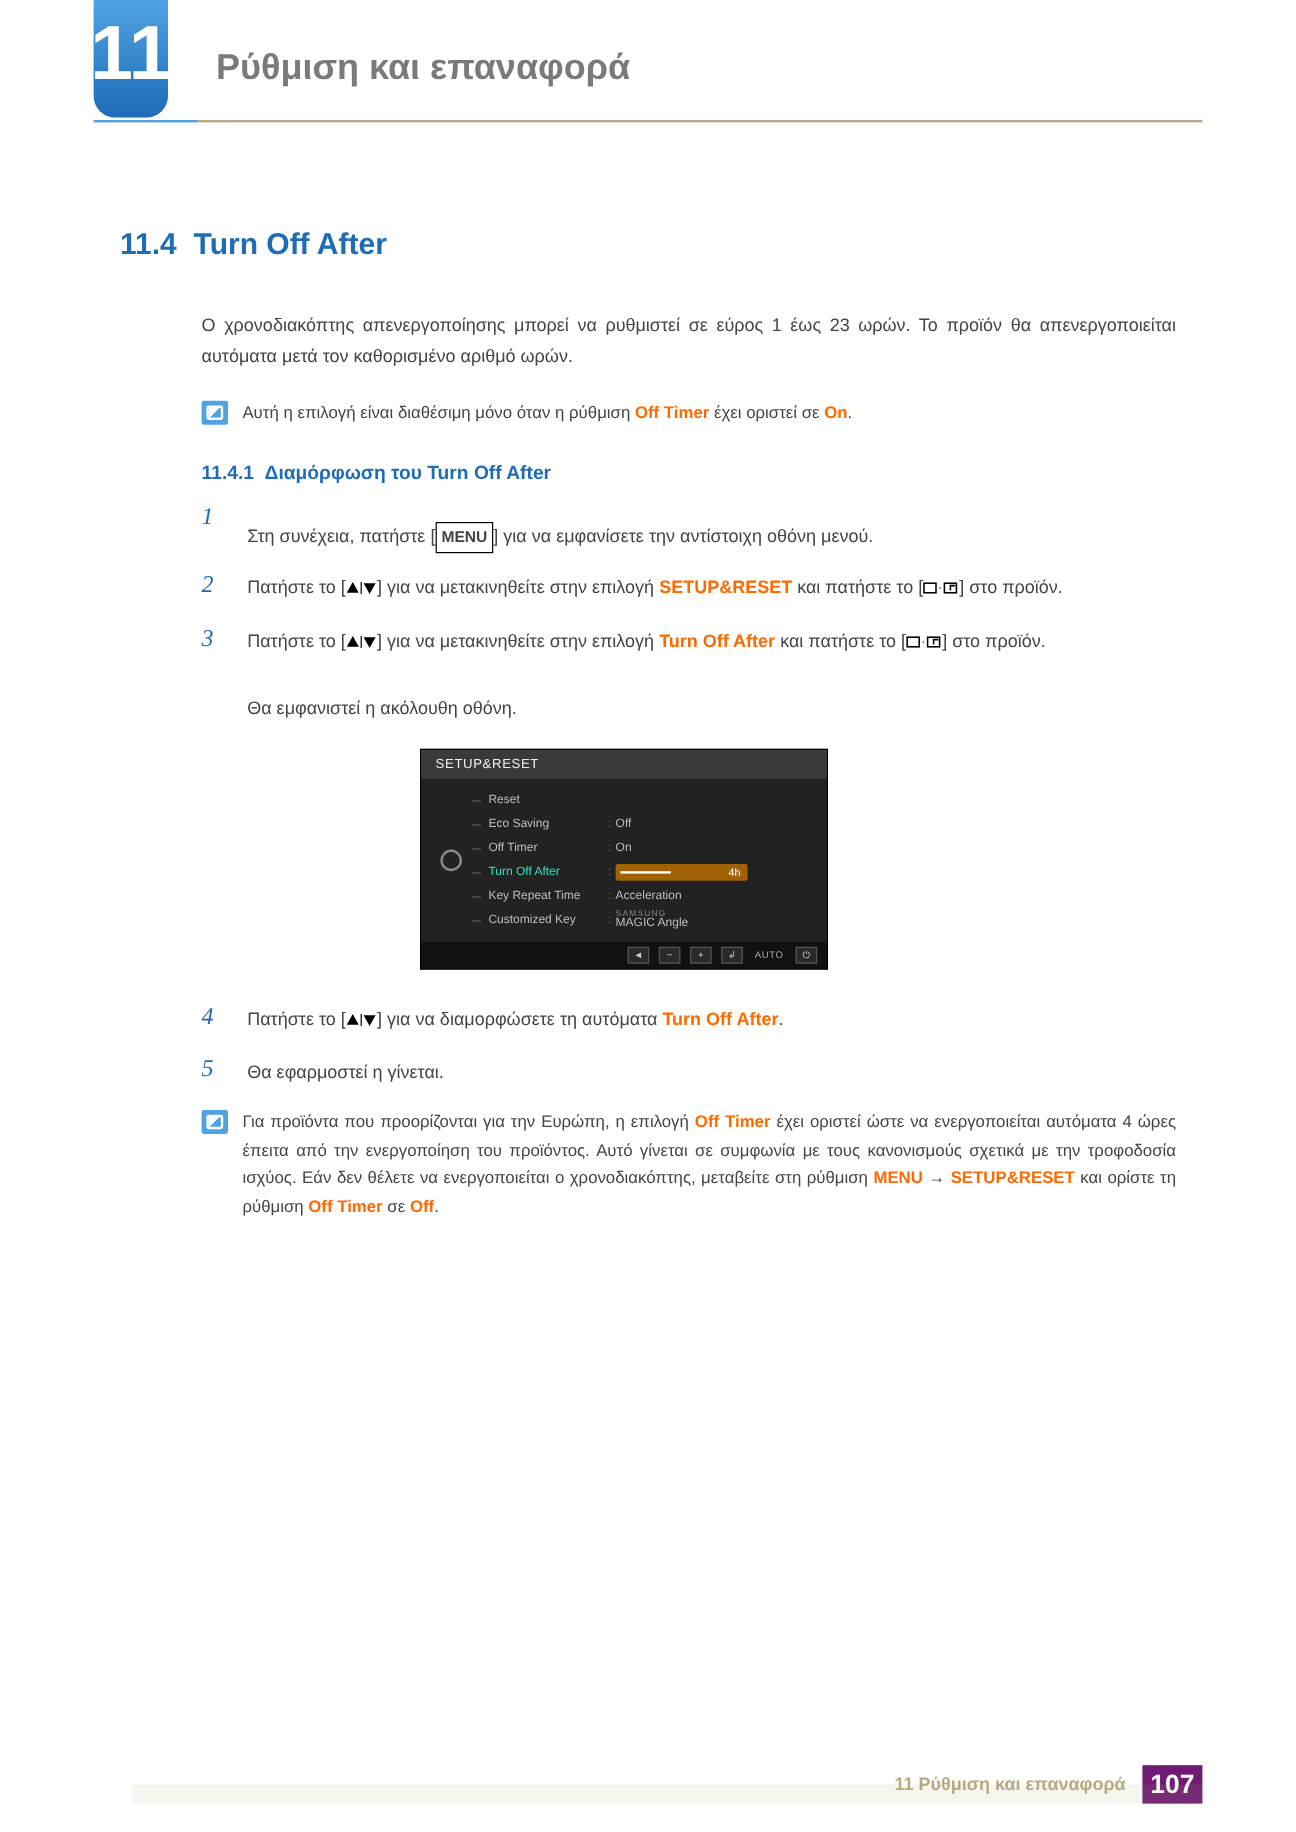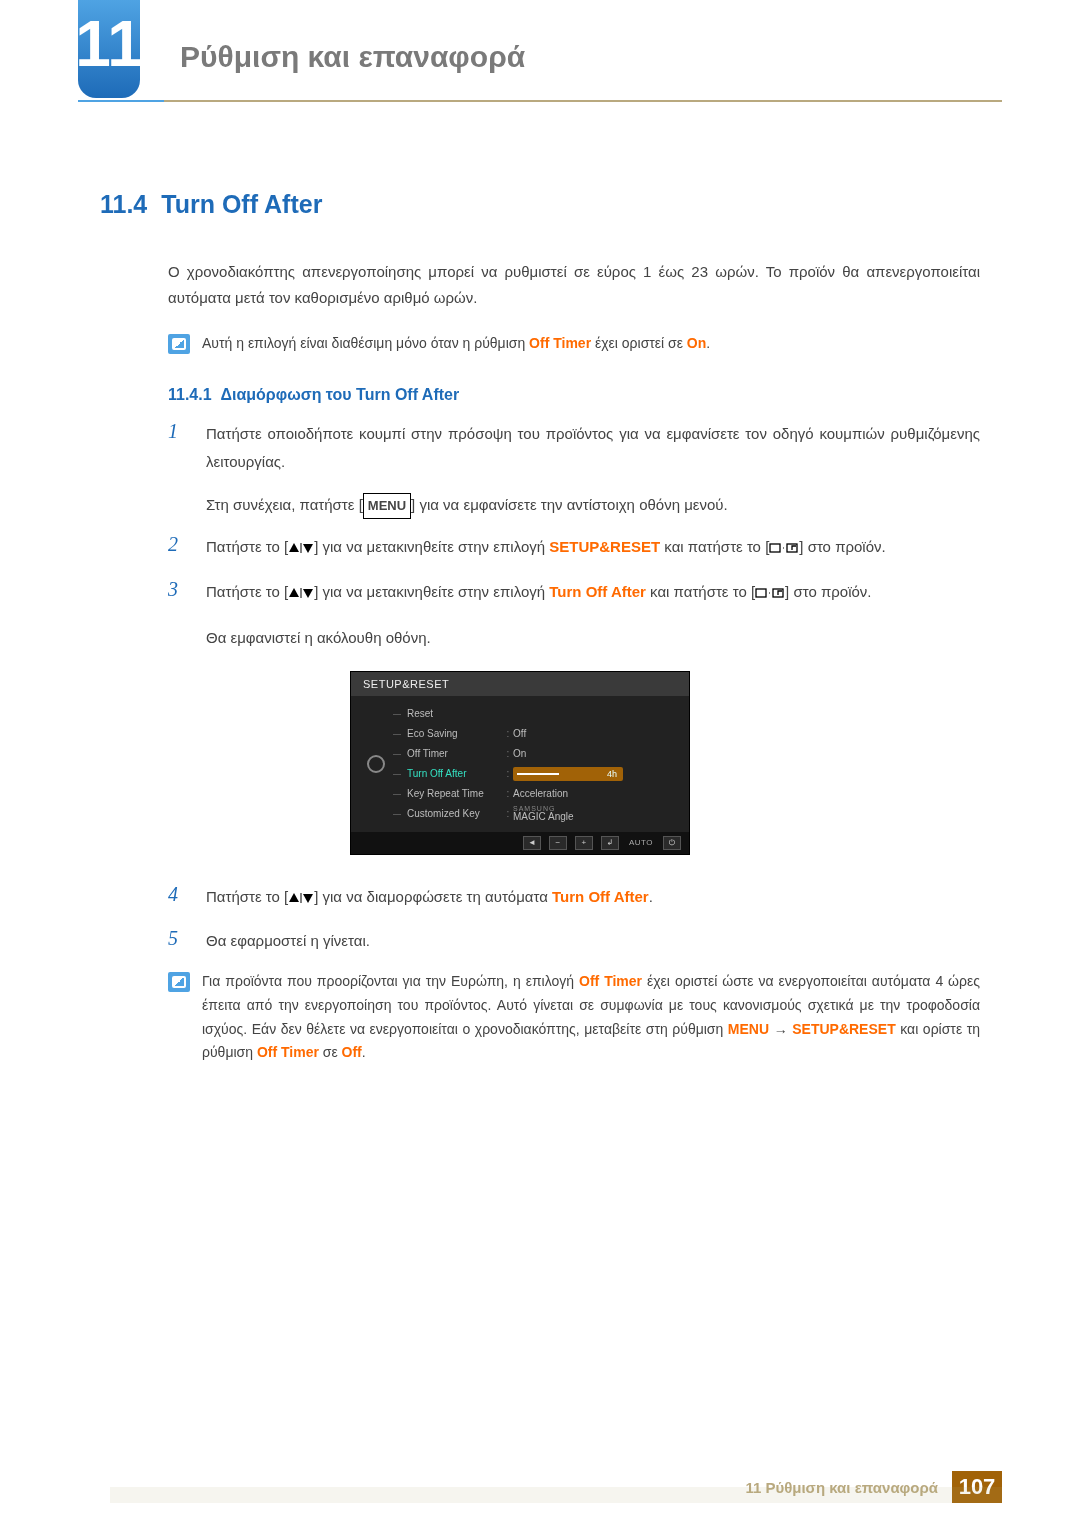--- a/index.html
+++ b/index.html
@@ -44,21 +44,21 @@
   .slider-box { width:110px; height:14px; background:#a16207; border-radius:2px; position:relative; }
   .slider-box .bar { position:absolute; left:4px; top:6px; width:42px; height:2px; background:#fff; }
   .slider-box .txt { position:absolute; right:6px; top:0; color:#e8ffff; font-size:9px; line-height:14px; }
   .osd-foot { background:#111; display:flex; justify-content:flex-end; align-items:center; gap:8px; padding:4px 8px; }
   .osd-foot .btn { width:18px; height:14px; background:#2a2a2a; border:1px solid #555; display:flex; align-items:center; justify-content:center; font-size:8px; color:#ccc; }
   .osd-foot .auto { font-size:8px; color:#aaa; padding:0 2px; letter-spacing:0.5px; }
   .footer { position:absolute; bottom:0; right:0; left:0; }
   .footer-rule2 { height:16px; background:#b9a97f; position:absolute; right:78px; bottom:24px; left:110px; opacity:0.12; }
   .footer-row { display:flex; justify-content:flex-end; align-items:center; gap:14px; padding:6px 78px 24px 0; }
   .foot-text { color:#b9a97f; font-weight:bold; font-size:15px; }
-  .page-num { background:#a16207; color:#fff; font-weight:bold; font-size:22px; width:50px; height:32px; display:flex; align-items:center; justify-content:center; }
+  .page-num { background:#701a75; color:#fff; font-weight:bold; font-size:22px; width:50px; height:32px; display:flex; align-items:center; justify-content:center; }
   .magic-sub { font-size:7px; letter-spacing:1px; display:block; line-height:6px; color:#888; }
   .sm-angle { line-height:10px; }
   .arrow-hl { font-weight:bold; }
 </style>
 </head>
 <body>
 
 <div class="page">
   <div class="header-band">
     <div class="chapter-tab">11</div>
@@ -83,21 +83,20 @@
 
     <div class="subsec-head">
       <span>11.4.1</span>
       &nbsp;<span>Διαμόρφωση του Turn Off After</span>
     </div>
 
     <div class="step-list">
       <div class="step">
         <div class="step-num">1</div>
         <div class="step-text">
-          <div>Πατήστε οποιοδήποτε κουμπί στην πρόσοψη του προϊόντος για να εμφανίσετε τον οδηγό κουμπιών ρυθμιζόμενης λειτουργίας.</div>
           <div style="margin-top:14px;">
             <span>Στη συνέχεια, πατήστε [</span><span class="kbd">MENU</span><span>] για να εμφανίσετε την αντίστοιχη οθόνη μενού.</span>
           </div>
         </div>
       </div>
 
       <div class="step">
         <div class="step-num">2</div>
         <div class="step-text">
           <span>Πατήστε το [</span><span class="ud"><svg viewBox="0 0 26 12">
@@ -119,21 +118,21 @@
           <span>Πατήστε το [</span><span class="ud"><svg viewBox="0 0 26 12">
                 <polygon points="6,1 11,10 1,10" fill="#000"></polygon>
                 <polygon points="20,11 25,2 15,2" fill="#000"></polygon>
                 <rect x="12.5" y="1" width="1" height="10" fill="#000"></rect>
               </svg></span><span>] για να μετακινηθείτε στην επιλογή </span><span class="hl">Turn Off After</span><span> και πατήστε το [</span><span class="ud enter-ic"><svg viewBox="0 0 30 12">
                 <rect x="1" y="2" width="10" height="8" fill="none" stroke="#000" stroke-width="1.3"></rect>
                 <rect x="14" y="5.5" width="1" height="1" fill="#000"></rect>
                 <rect x="18" y="2" width="10" height="8" fill="none" stroke="#000" stroke-width="1.3"></rect>
                 <polyline points="27,4 23,4 23,8" fill="none" stroke="#000" stroke-width="1.3"></polyline>
               </svg></span><span>] στο προϊόν.</span>
-          <div style="margin-top:16px;">Θα εμφανιστεί η ακόλουθη οθόνη.</div>
+          <div style="margin-top:26px;">Θα εμφανιστεί η ακόλουθη οθόνη.</div>
         </div>
       </div>
     </div>
 
     <div class="osd-wrap">
       <div class="osd">
         <div class="osd-title">SETUP&amp;RESET</div>
         <div class="osd-body">
           <div class="osd-left">
               <div class="osd-gear"></div>

